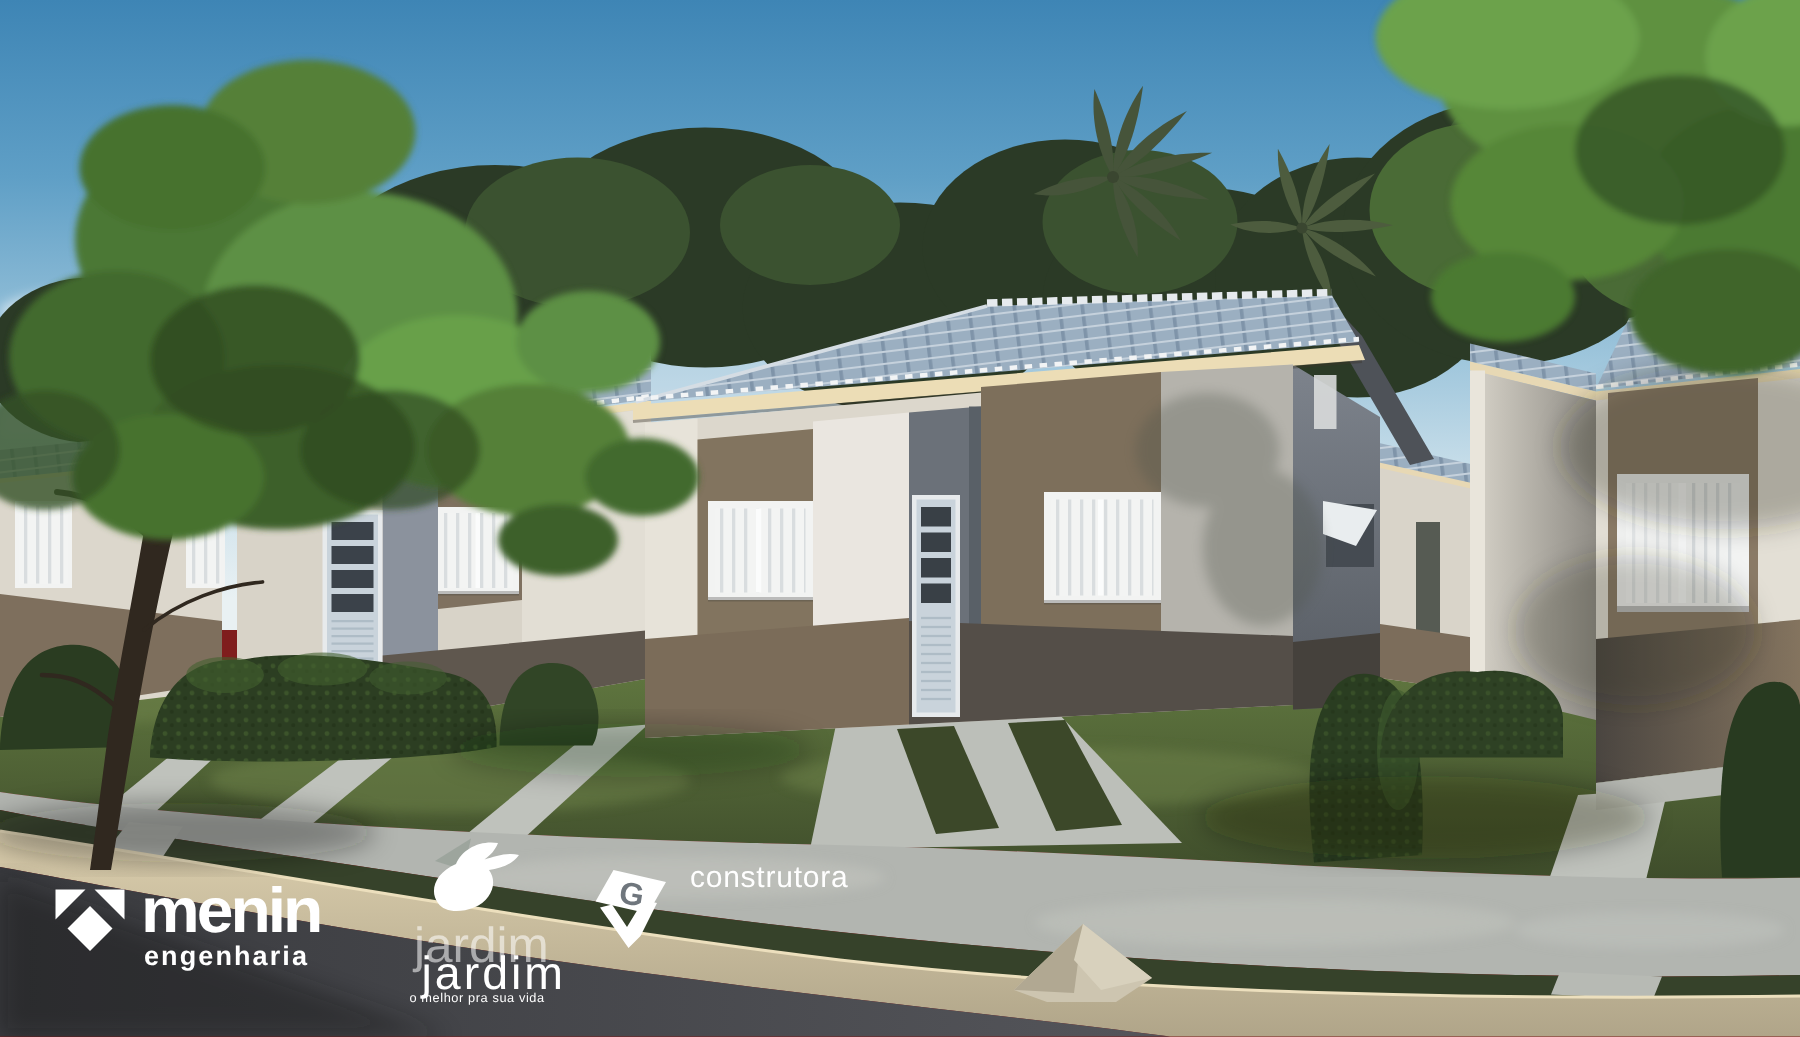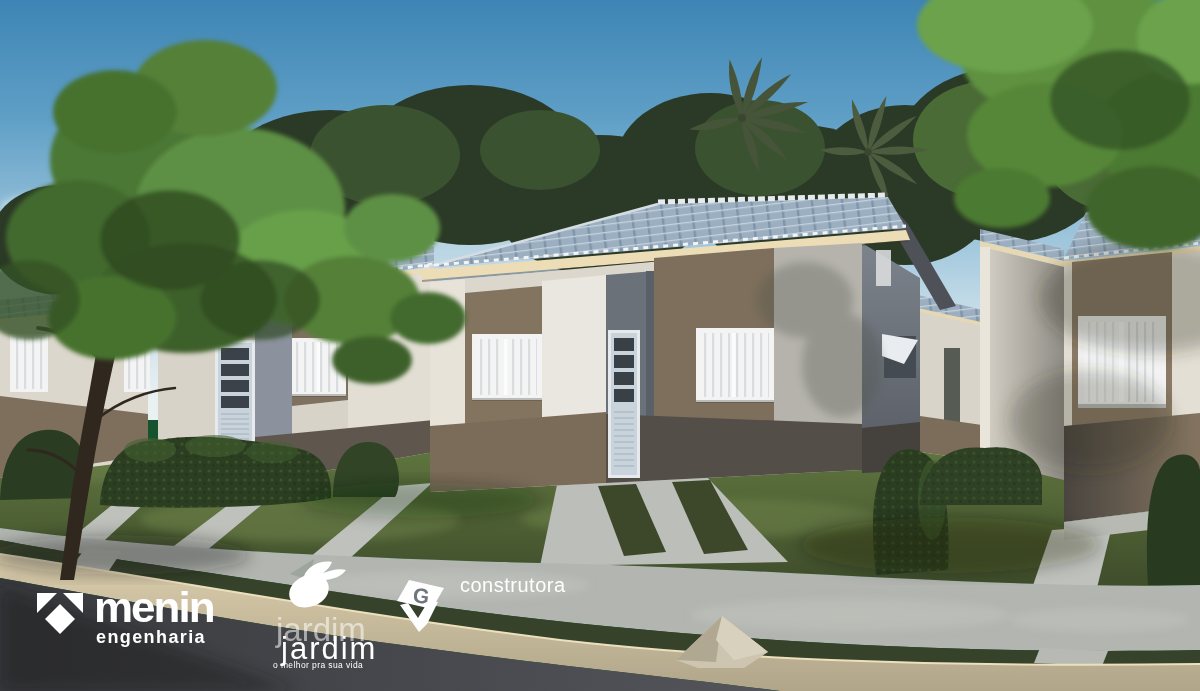--- a/index.html
+++ b/index.html
@@ -1,17 +1,17 @@
 <!DOCTYPE html>
 <html><head>
 <meta charset="utf-8">
 <style>
   html,body{margin:0;padding:0;background:#000;}
   .scene{position:relative;width:1200px;height:691px;overflow:hidden;
-         font-family:"Liberation Sans", sans-serif;background:#14532d;}
+         font-family:"Liberation Sans", sans-serif;background:#7f1d1d;}
   .scene svg.art{position:absolute;left:0;top:0;}
   .logo{position:absolute;color:#fff;}
   .logo *{line-height:1;}
   
   .menin{left:36px;top:592px;display:flex;gap:10px;align-items:flex-start;}
   .menin-icon{width:48px;height:46px;flex:0 0 auto;}
   .menin-word{font-size:44px;font-weight:800;letter-spacing:-2px;line-height:.72;
               transform:scaleY(.96);}
   .menin-sub{font-size:18px;font-weight:700;letter-spacing:1.4px;margin-top:4px;margin-left:2px;}
   

